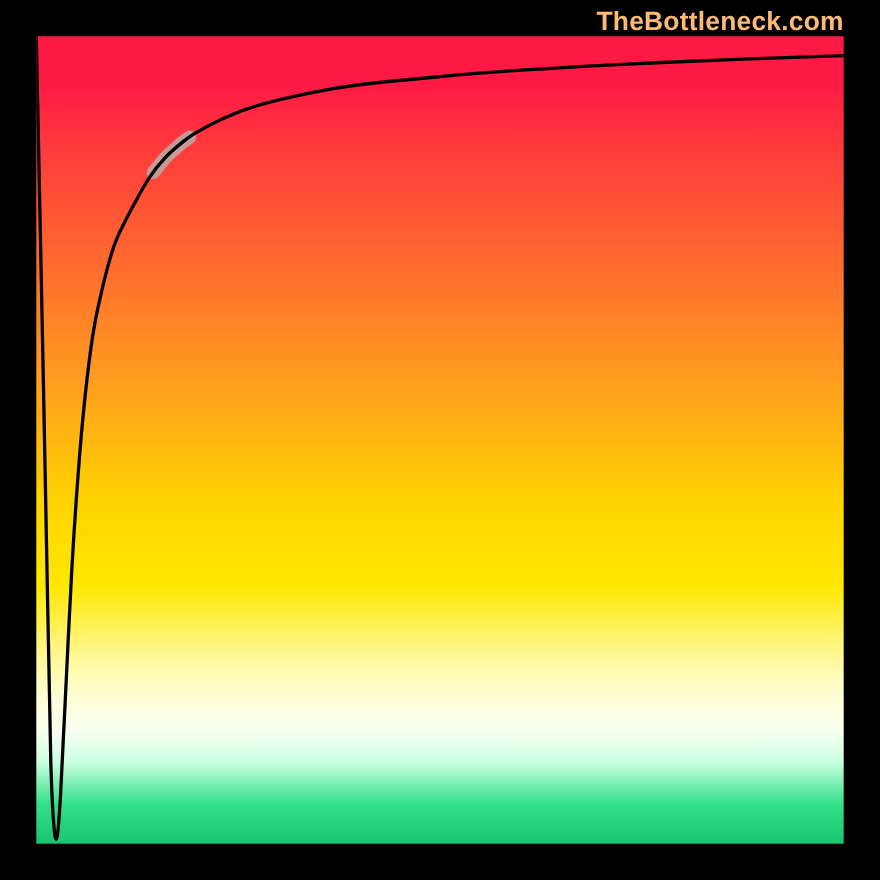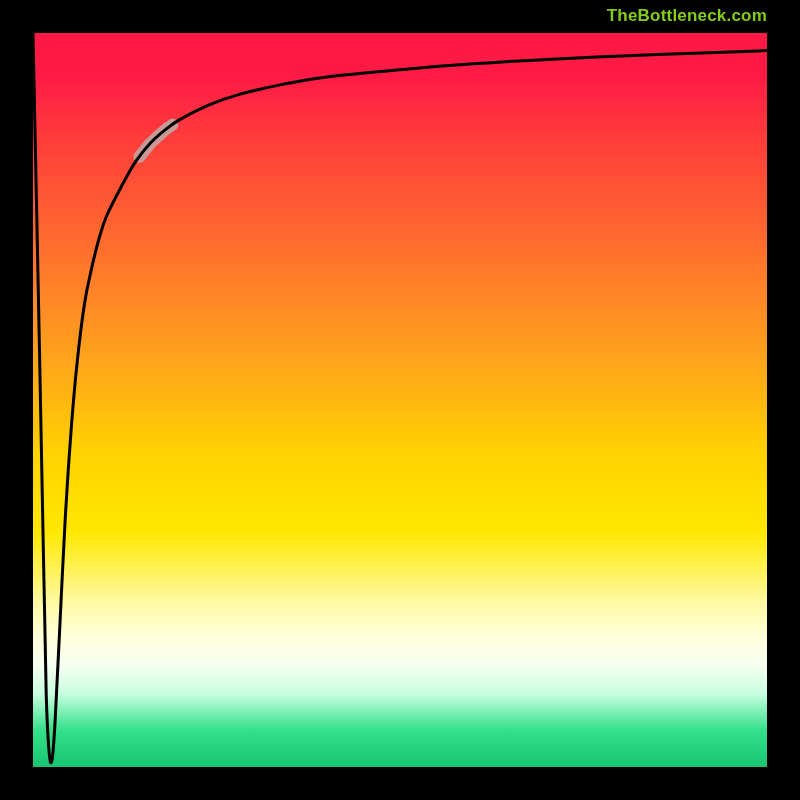--- a/index.html
+++ b/index.html
@@ -37,23 +37,23 @@
       #f8fff0 86%,
       #c8ffe0 90%,
       #35e08a 95%,
       #18c46f 100%
     );
   }
   .attribution {
     position: absolute;
     top: 6px;
     right: 33px;
-    color: #84cc16;
+    color: #fdba74;
     font-family: Arial, Helvetica, sans-serif;
-    font-size: 17px;
+    font-size: 24px;
     font-weight: 600;
     letter-spacing: 0.2px;
     user-select: none;
   }
   svg.curve {
     position: absolute;
     left: 0;
     top: 0;
     width: 734px;
     height: 734px;

